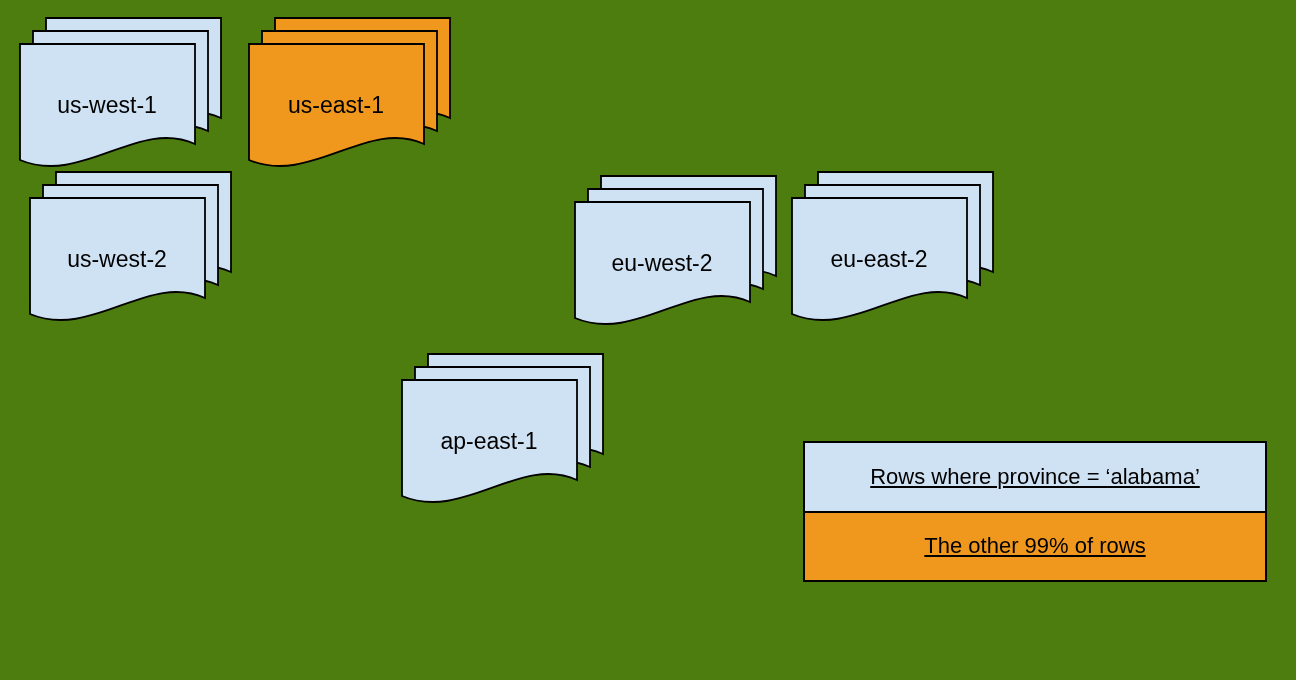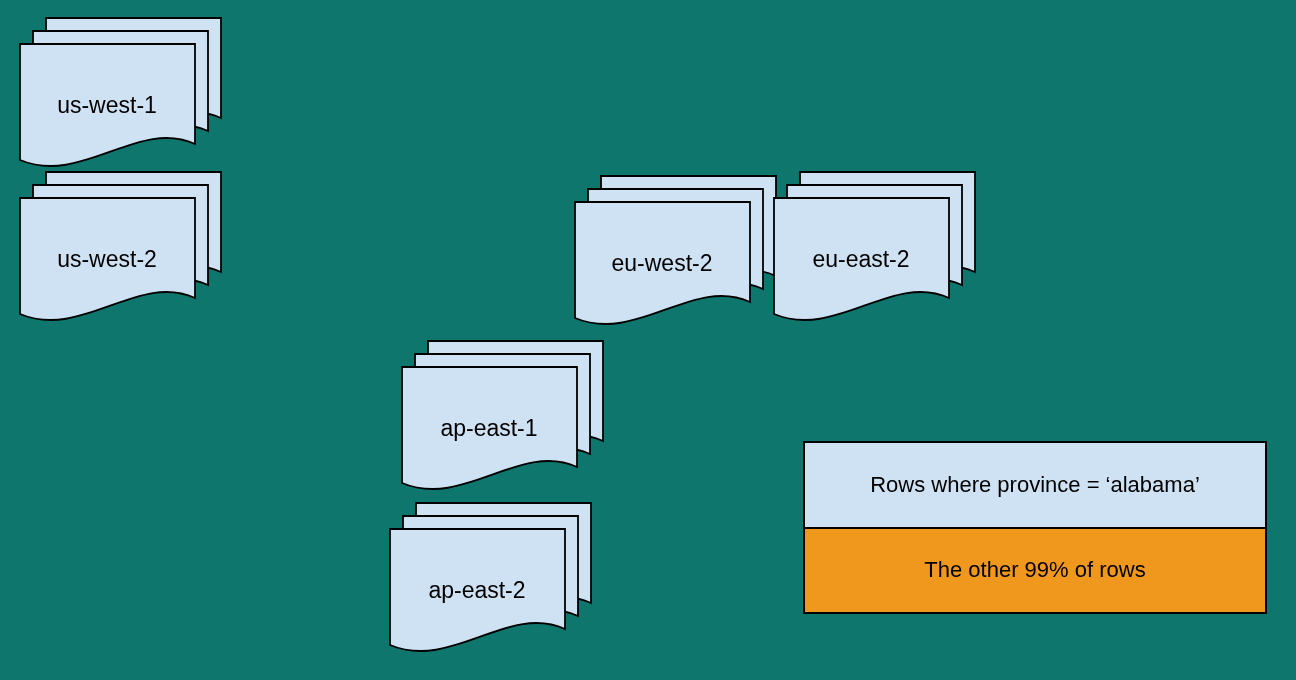--- a/index.html
+++ b/index.html
@@ -1,20 +1,20 @@
 <!DOCTYPE html>
 <html><head>
 <meta charset="utf-8">
 <style>
   html, body { margin: 0; padding: 0; background: #ffffff; }
   #canvas {
     position: relative;
     width: 1296px;
     height: 680px;
-    background: #0f766e;
+    background: #4d7c0f;
     font-family: "Liberation Sans", sans-serif;
     overflow: hidden;
   }
   .stack { position: absolute; width: 205px; height: 158px; }
   .stack svg { display: block; }
   .doc {
     stroke: #000000;
     stroke-width: 1.8;
     stroke-linejoin: miter;
   }
@@ -22,25 +22,26 @@
     font-family: "Liberation Sans", sans-serif;
     font-size: 23px;
     fill: #000000;
     stroke: none;
   }
   .legend {
     position: absolute;
     left: 803px;
     top: 441px;
     width: 464px;
-    height: 173px;
+    height: 141px;
     border: 2px solid #000000;
     box-sizing: border-box;
     display: flex;
     flex-direction: column;
+    text-decoration: underline;
   }
   .legend-row {
     flex: 1;
     display: flex;
     align-items: center;
     justify-content: center;
     font-size: 22px;
     color: #000000;
   }
   .legend-row + .legend-row { border-top: 2px solid #000000; }
@@ -61,24 +62,34 @@
     <svg width="205" height="158" viewBox="-2 -2 205 158">
       <g class="doc" style="fill: rgb(207, 226, 243);">
         <use href="#docShape" transform="translate(26,0)"></use>
         <use href="#docShape" transform="translate(13,13)"></use>
         <use href="#docShape" transform="translate(0,26)"></use>
       </g>
       <text class="doc-label" x="87" y="95" text-anchor="middle">us-west-1</text>
     </svg>
   </div>
 
+  <div class="stack" style="left:247px;top:16px">
+    <svg width="205" height="158" viewBox="-2 -2 205 158">
+      <g class="doc" style="fill: rgb(240, 152, 30);">
+        <use href="#docShape" transform="translate(26,0)"></use>
+        <use href="#docShape" transform="translate(13,13)"></use>
+        <use href="#docShape" transform="translate(0,26)"></use>
+      </g>
+      <text class="doc-label" x="87" y="95" text-anchor="middle">us-east-1</text>
+    </svg>
+  </div>
 
 
 
-  <div class="stack" style="left:18px;top:170px">
+  <div class="stack" style="left:28px;top:170px">
     <svg width="205" height="158" viewBox="-2 -2 205 158">
       <g class="doc" style="fill: rgb(207, 226, 243);">
         <use href="#docShape" transform="translate(26,0)"></use>
         <use href="#docShape" transform="translate(13,13)"></use>
         <use href="#docShape" transform="translate(0,26)"></use>
       </g>
       <text class="doc-label" x="87" y="95" text-anchor="middle">us-west-2</text>
     </svg>
   </div>
 
@@ -87,52 +98,42 @@
     <svg width="205" height="158" viewBox="-2 -2 205 158">
       <g class="doc" style="fill: rgb(207, 226, 243);">
         <use href="#docShape" transform="translate(26,0)"></use>
         <use href="#docShape" transform="translate(13,13)"></use>
         <use href="#docShape" transform="translate(0,26)"></use>
       </g>
       <text class="doc-label" x="87" y="95" text-anchor="middle">eu-west-2</text>
     </svg>
   </div>
 
-  <div class="stack" style="left:772px;top:170px">
+  <div class="stack" style="left:790px;top:170px">
     <svg width="205" height="158" viewBox="-2 -2 205 158">
       <g class="doc" style="fill: rgb(207, 226, 243);">
         <use href="#docShape" transform="translate(26,0)"></use>
         <use href="#docShape" transform="translate(13,13)"></use>
         <use href="#docShape" transform="translate(0,26)"></use>
       </g>
       <text class="doc-label" x="87" y="95" text-anchor="middle">eu-east-2</text>
     </svg>
   </div>
 
-  <div class="stack" style="left:400px;top:339px">
+  <div class="stack" style="left:400px;top:352px">
     <svg width="205" height="158" viewBox="-2 -2 205 158">
       <g class="doc" style="fill: rgb(207, 226, 243);">
         <use href="#docShape" transform="translate(26,0)"></use>
         <use href="#docShape" transform="translate(13,13)"></use>
         <use href="#docShape" transform="translate(0,26)"></use>
       </g>
       <text class="doc-label" x="87" y="95" text-anchor="middle">ap-east-1</text>
     </svg>
   </div>
 
-  <div class="stack" style="left:388px;top:501px">
-    <svg width="205" height="158" viewBox="-2 -2 205 158">
-      <g class="doc" style="fill: rgb(207, 226, 243);">
-        <use href="#docShape" transform="translate(26,0)"></use>
-        <use href="#docShape" transform="translate(13,13)"></use>
-        <use href="#docShape" transform="translate(0,26)"></use>
-      </g>
-      <text class="doc-label" x="87" y="95" text-anchor="middle">ap-east-2</text>
-    </svg>
-  </div>
 
   <div class="legend">
     <div class="legend-row" style="background-color: rgb(207, 226, 243);">
       <span>Rows where province = ‘alabama’</span>
     </div>
     <div class="legend-row" style="background-color: rgb(240, 152, 30);">
       <span>The other 99% of rows</span>
     </div>
   </div>
 

